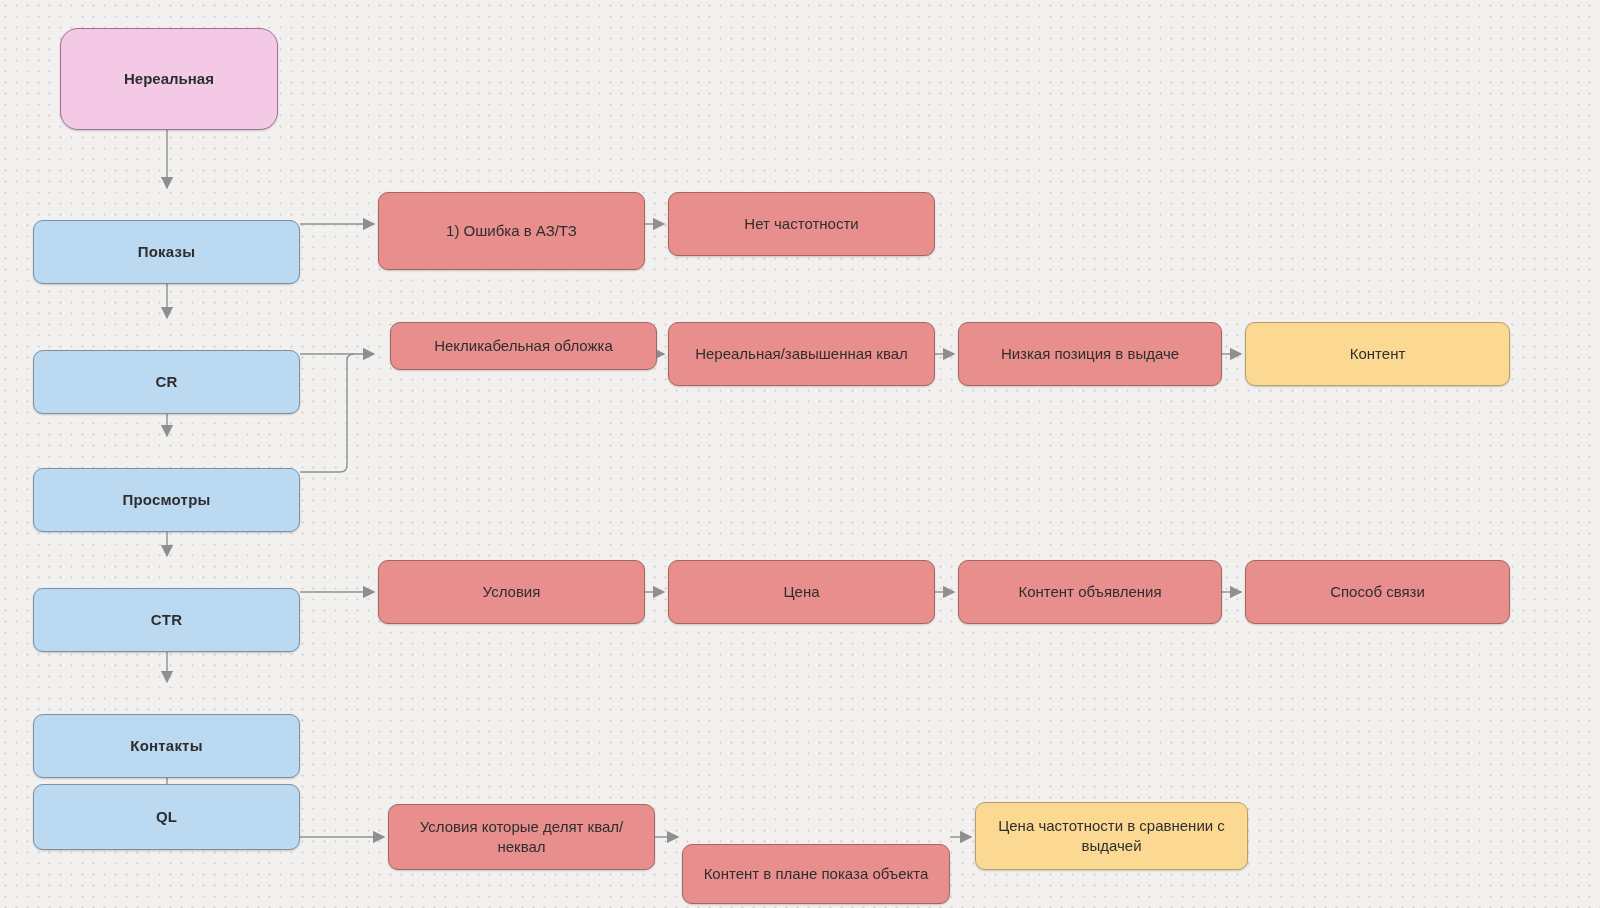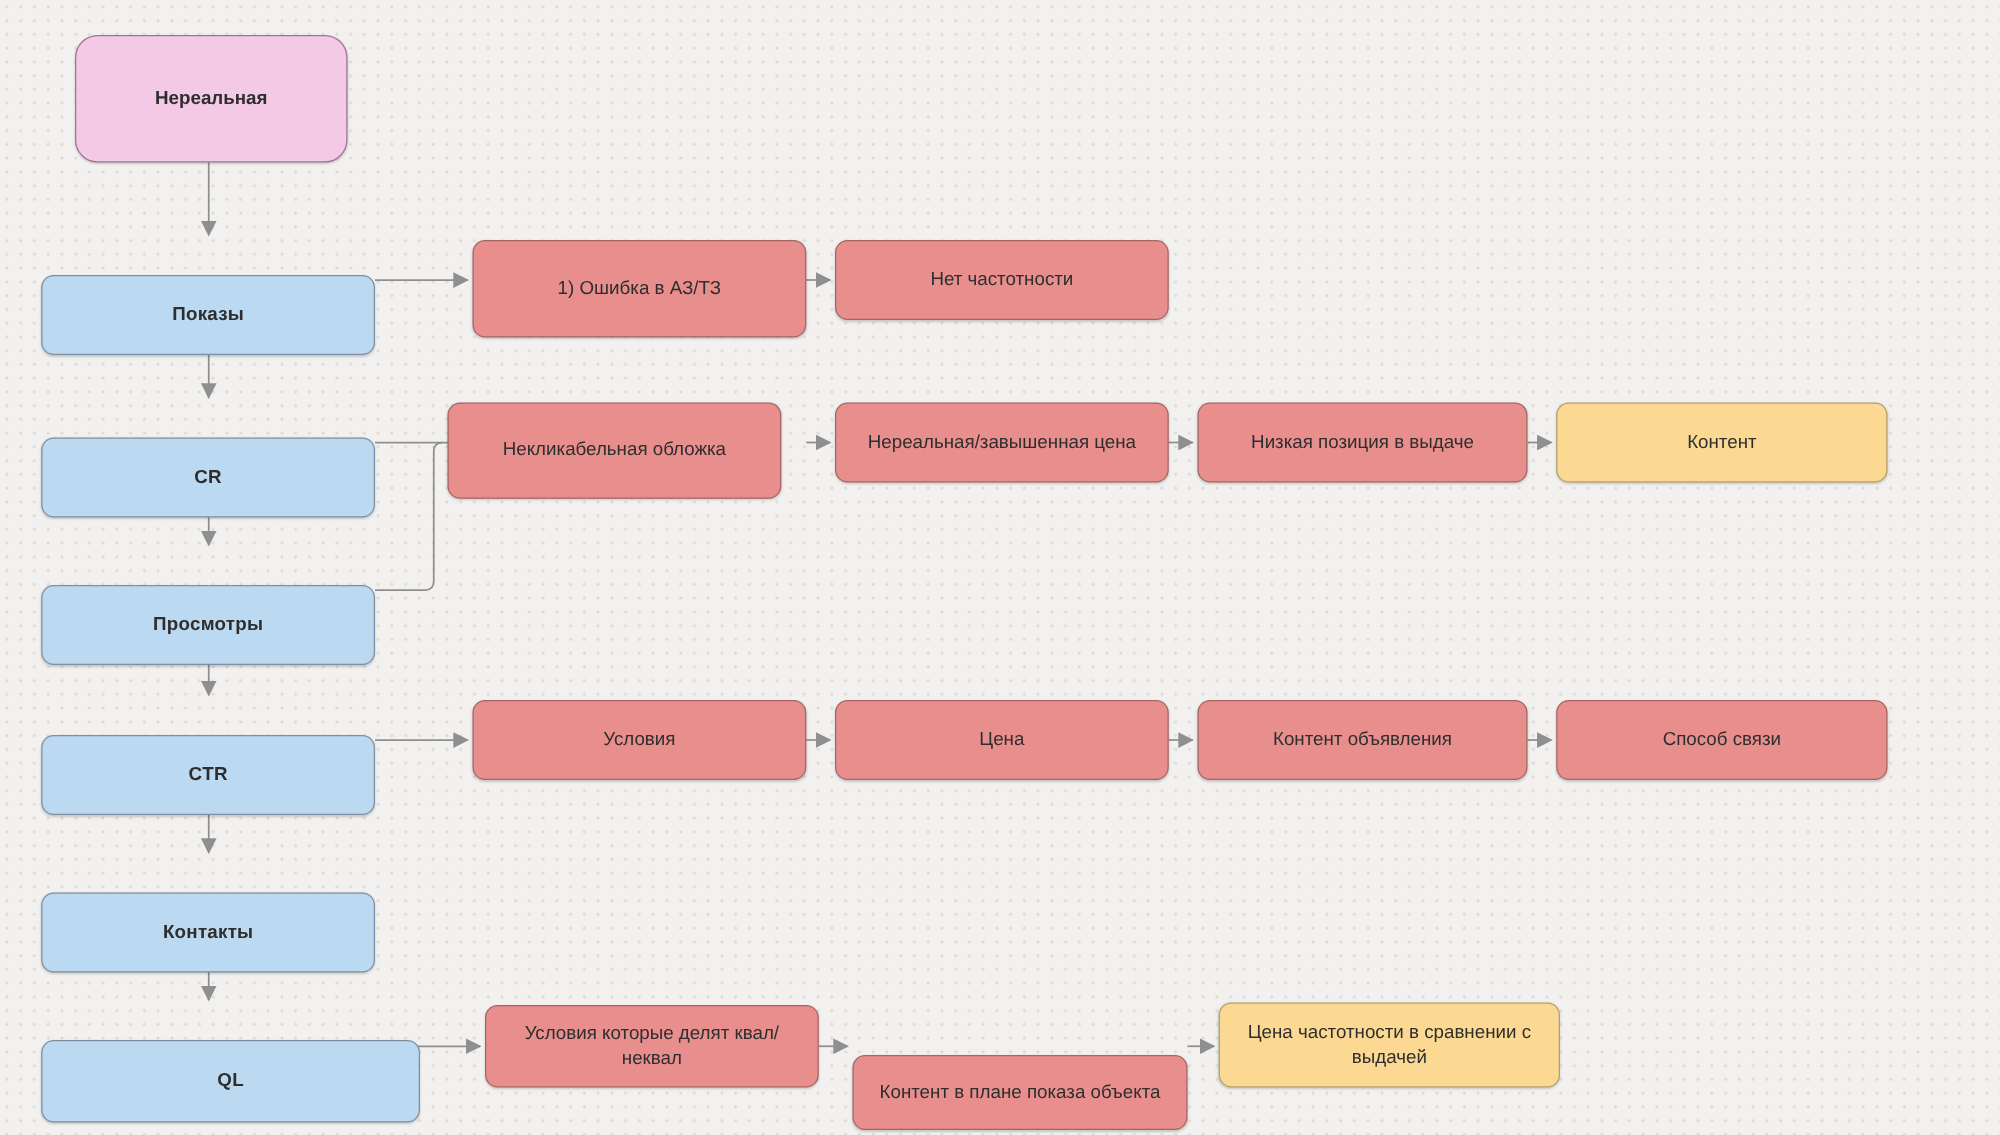--- a/index.html
+++ b/index.html
@@ -77,25 +77,25 @@
   <div class="node red" style="left:378px;top:192px;width:267px;height:78px">
     <span>1) Ошибка в АЗ/ТЗ</span>
   </div>
   <div class="node blue" style="left:33px;top:322px;width:267px;height:64px">
     <span>CR</span>
   </div>
 
   <div class="node red" style="left:668px;top:192px;width:267px;height:64px">
     <span>Нет частотности</span>
   </div>
-  <div class="node red" style="left:358px;top:322px;width:267px;height:77px">
+  <div class="node red" style="left:390px;top:322px;width:267px;height:48px">
     <span>Некликабельная обложка</span>
   </div>
   <div class="node red" style="left:668px;top:322px;width:267px;height:64px">
-    <span>Нереальная/завышенная цена</span>
+    <span>Нереальная/завышенная квал</span>
   </div>
   <div class="node red" style="left:958px;top:322px;width:264px;height:64px">
     <span>Низкая позиция в выдаче</span>
   </div>
   <div class="node yellow" style="left:1245px;top:322px;width:265px;height:64px">
     <span>Контент</span>
   </div>
 
   <div class="node blue" style="left:33px;top:440px;width:267px;height:64px">
     <span>Просмотры</span>
@@ -114,21 +114,21 @@
     <span>Контент объявления</span>
   </div>
   <div class="node red" style="left:1245px;top:560px;width:265px;height:64px">
     <span>Способ связи</span>
   </div>
 
   <div class="node blue" style="left:33px;top:686px;width:267px;height:64px">
     <span>Контакты</span>
   </div>
 
-  <div class="node blue" style="left:33px;top:804px;width:303px;height:66px">
+  <div class="node blue" style="left:33px;top:756px;width:267px;height:66px">
     <span>QL</span>
   </div>
   <div class="node red" style="left:388px;top:804px;width:267px;height:66px">
     <span>Условия которые делят квал/неквал</span>
   </div>
   <div class="node red" style="left:682px;top:844px;width:268px;height:60px">
     <span>Контент в плане показа объекта</span>
   </div>
   <div class="node yellow" style="left:975px;top:802px;width:273px;height:68px">
     <span>Цена частотности в сравнении с выдачей</span>

